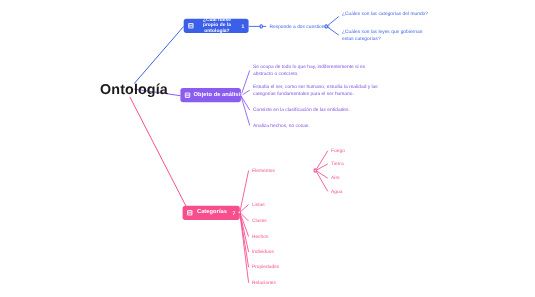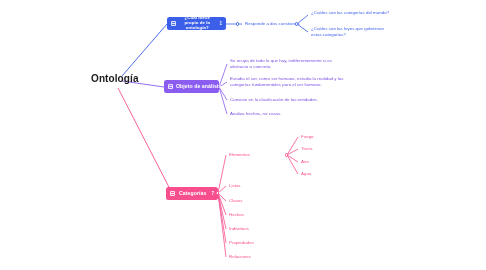--- a/index.html
+++ b/index.html
@@ -20,21 +20,21 @@
     left: 0;
     top: 0;
     width: 486px;
     height: 270px;
     pointer-events: none;
   }
 
   
   .root-node {
     position: absolute;
-    font-size: 10px;
+    font-size: 13px;
     font-weight: bold;
     color: #1b1b1b;
     white-space: nowrap;
     letter-spacing: 0.1px;
   }
 
   
   .pill {
     position: absolute;
     display: flex;

